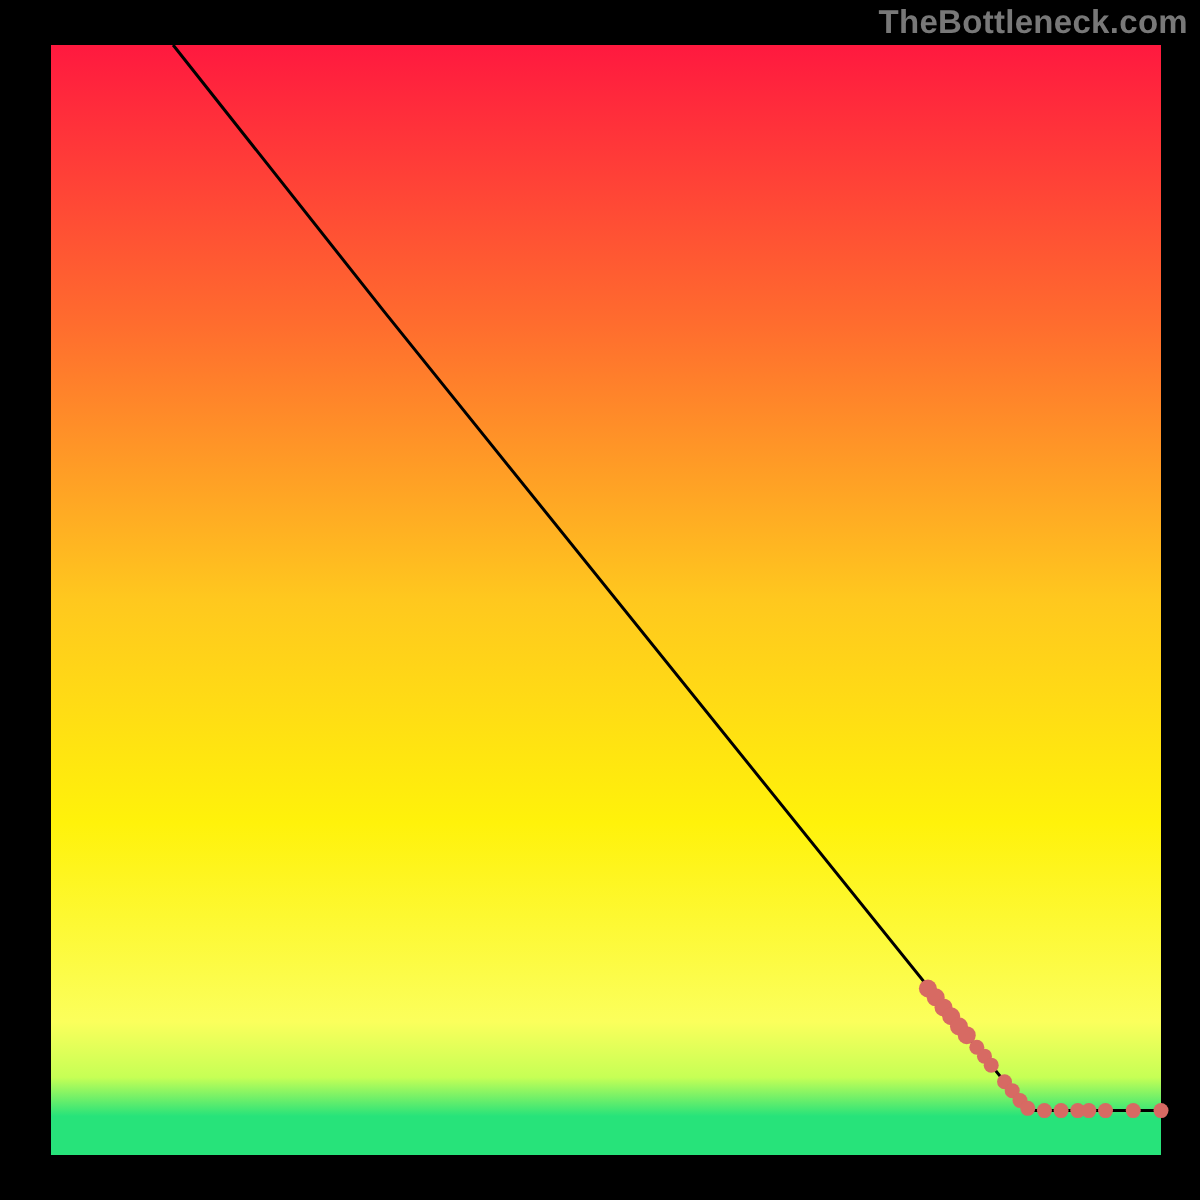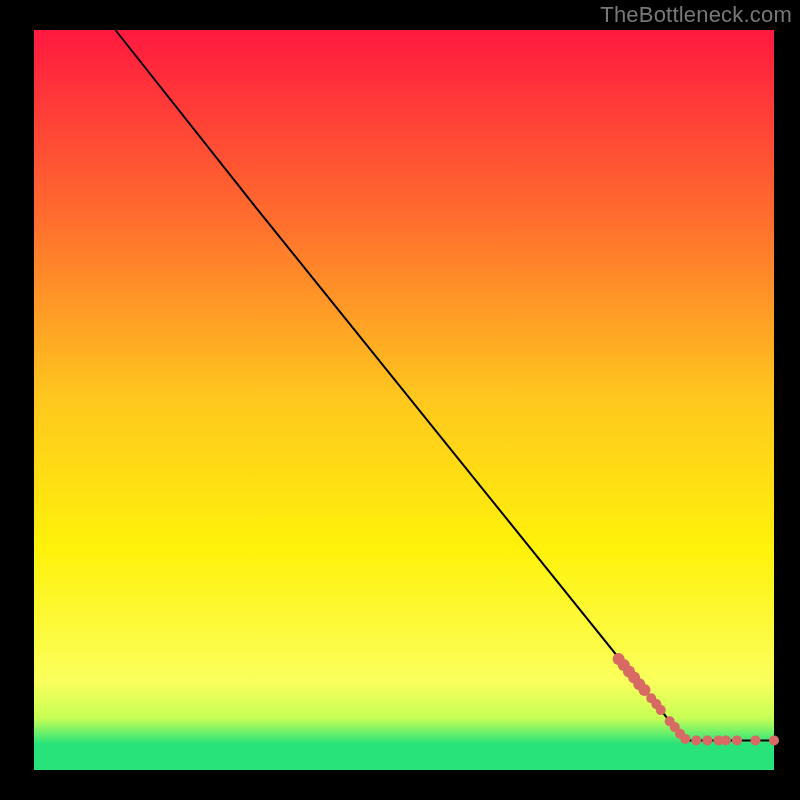--- a/index.html
+++ b/index.html
@@ -14,21 +14,21 @@
   .container {
     position: relative;
     width: 800px;
     height: 800px;
   }
   .caption {
     position: absolute;
     top: 2px;
     right: 8px;
     font-size: 22px;
-    font-weight: 400;
+    font-weight: 700;
     color: #787878;
     letter-spacing: 0.2px;
   }
   .plot-svg {
     display: block;
   }
 </style>
 </head>
 <body>
 

